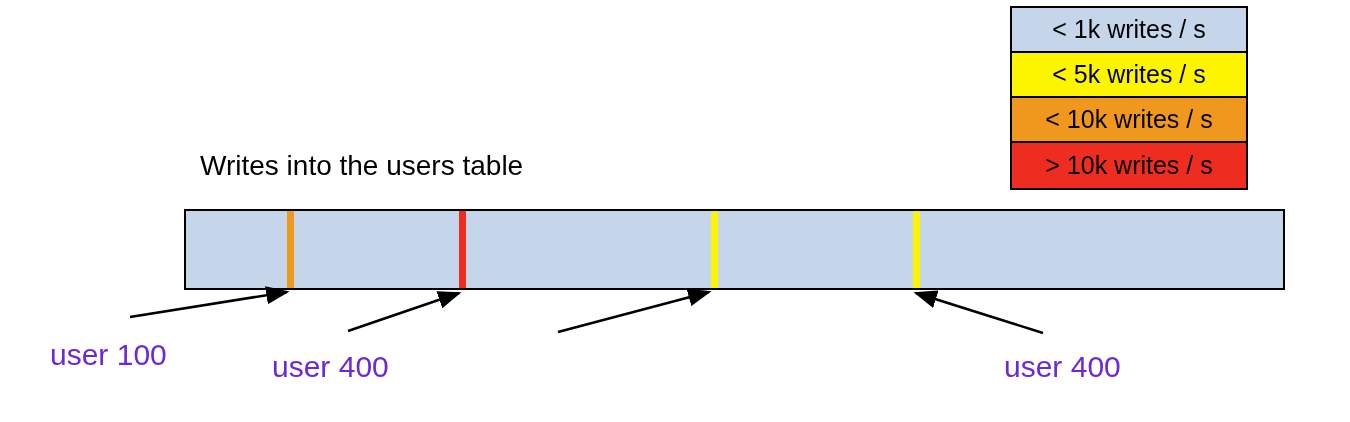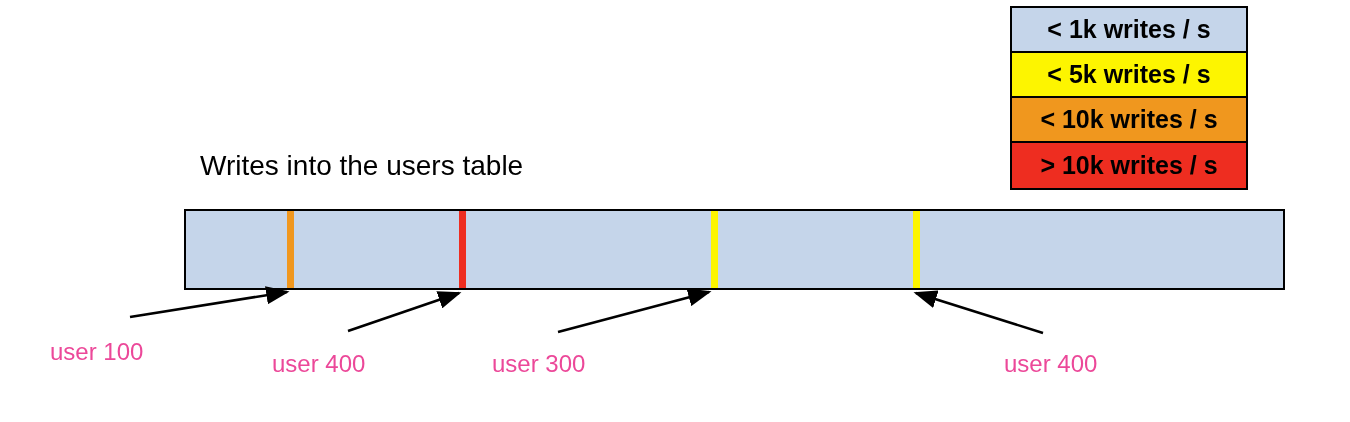--- a/index.html
+++ b/index.html
@@ -28,21 +28,20 @@
     border: 2px solid #000000;
     box-sizing: border-box;
   }
   .legend-row {
     height: 45px;
     box-sizing: border-box;
     border-bottom: 2px solid #000000;
     display: flex;
     align-items: center;
     justify-content: center;
-    font-weight: bold;
   }
   .legend-row:last-child {
     border-bottom: none;
   }
   .legend-label {
     font-size: 25px;
     line-height: 1;
     color: #000000;
     white-space: nowrap;
     letter-spacing: 0px;
@@ -81,24 +80,24 @@
   #arrows {
     position: absolute;
     left: 0;
     top: 0;
     width: 1350px;
     height: 422px;
     pointer-events: none;
   }
   .callout-label {
     position: absolute;
-    font-size: 24px;
+    font-size: 30px;
     line-height: 1;
     white-space: nowrap;
-    color: #ec4899;
+    color: #6d28d9;
   }
 </style>
 </head>
 <body>
 
 <div id="canvas">
 
   <div id="legend">
     <div class="legend-row" style="background:#c5d5ea;">
       <span class="legend-label">&lt; 1k writes / s</span>
@@ -130,16 +129,15 @@
       </marker>
     </defs>
     <line x1="130" y1="317" x2="287" y2="292" stroke="#000000" stroke-width="2.6" marker-end="url(#arrowhead)"></line>
     <line x1="348" y1="331" x2="459" y2="293" stroke="#000000" stroke-width="2.6" marker-end="url(#arrowhead)"></line>
     <line x1="558" y1="332" x2="709" y2="292" stroke="#000000" stroke-width="2.6" marker-end="url(#arrowhead)"></line>
     <line x1="1043" y1="333" x2="916" y2="293" stroke="#000000" stroke-width="2.6" marker-end="url(#arrowhead)"></line>
   </svg>
 
   <div class="callout-label" style="left:50px;  top:340px;">user 100</div>
   <div class="callout-label" style="left:272px; top:352px;">user 400</div>
-  <div class="callout-label" style="left:492px; top:352px;">user 300</div>
   <div class="callout-label" style="left:968px; top:352px;margin-left:36px;">user 400</div>
 
 </div>
 
 </body></html>

